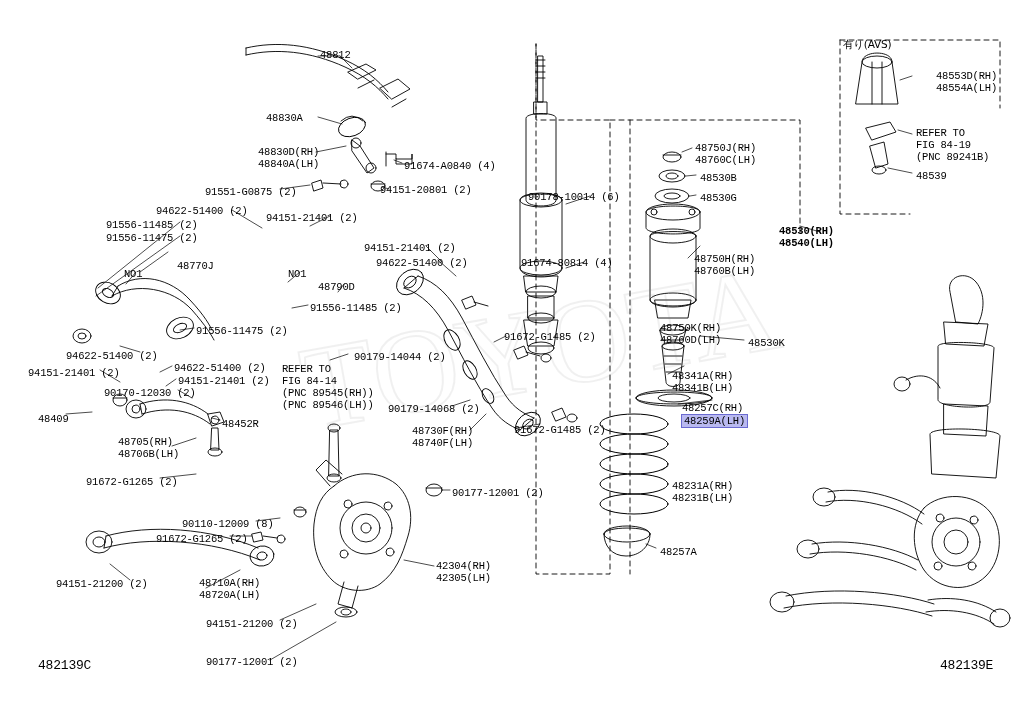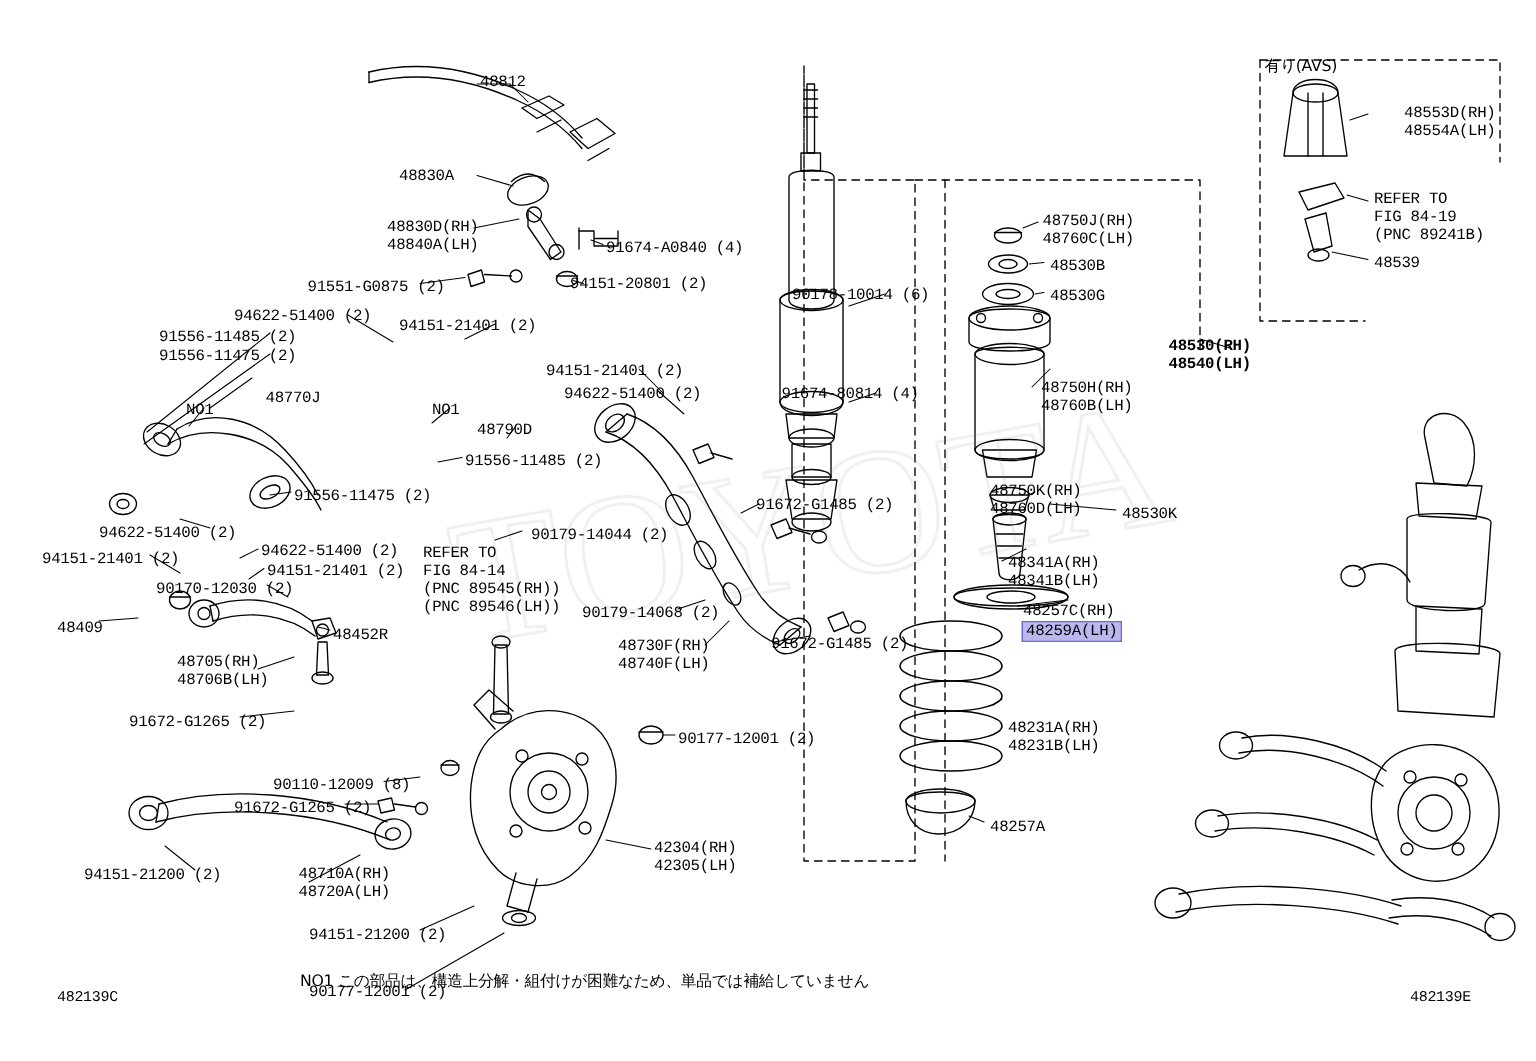--- a/index.html
+++ b/index.html
@@ -14,21 +14,21 @@
   .lbl{
     position:absolute;
     font-family:"Liberation Mono", monospace;
     font-size:10.5px;
     line-height:12px;
     color:#000;
     white-space:pre;
     letter-spacing:-0.2px;
   }
   .lbl.jp{font-family:"DejaVu Sans", sans-serif;font-size:10.5px;}
-  .lbl.corner{font-size:10px;}
+  .lbl.corner{font-size:13px;}
   .hl{
     background:#b9b9f0;
     outline:1px solid #6a6ad0;
     padding:0 2px;
   }
   svg.art{position:absolute;left:0;top:0;width:1024px;height:707px;}
   .wm{
     position:absolute;
     left:300px;top:270px;
     width:430px;height:330px;
@@ -408,15 +408,14 @@
 FIG 84-19
 (PNC 89241B)</div>
       <div class="lbl" style="left: 916px; top: 170px;">48539</div>
     </div>
 
   <div class="lbl jp" style="left:843px;top:38px;">有り(AVS)</div>
 
   <div class="lbl corner" style="left:38px;top:660px;">482139C</div>
   <div class="lbl corner" style="left:940px;top:660px;">482139E</div>
 
-  <div class="lbl jp" style="left:200px;top:648px;">NO1 この部品は、構造上分解・組付けが困難なため、単品では補給していません</div>
 
 </div>
 
 </body></html>

